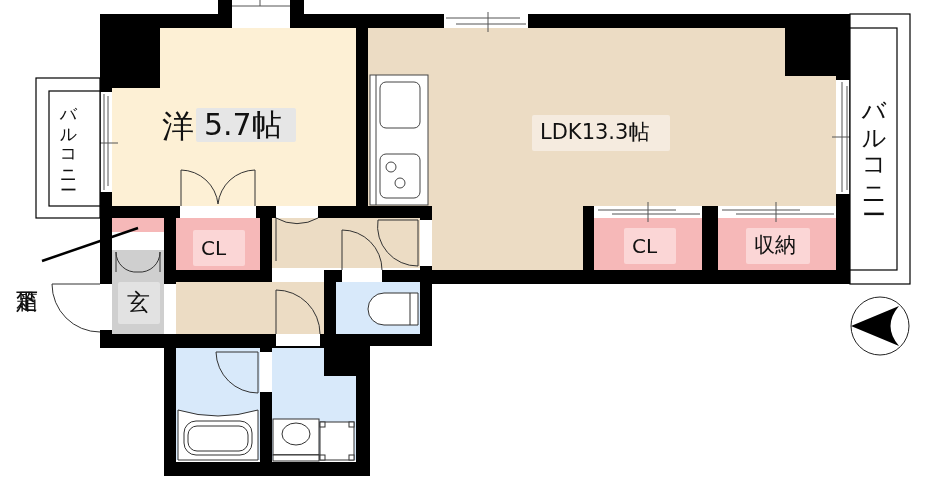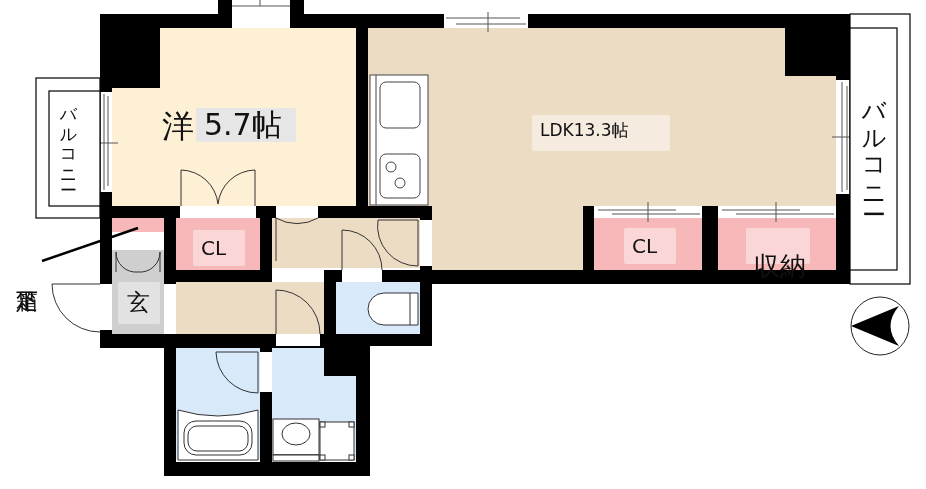--- a/index.html
+++ b/index.html
@@ -177,29 +177,29 @@
     <circle cx="880" cy="326" r="29" fill="#fff" stroke="#222" stroke-width="1"></circle>
     <path d="M851 326 L899 306 Q882 326 899 346 Z" fill="#000"></path>
   </g>
 </svg>
 
 <div class="lbl-bg" style="left:196px;top:108px;width:100px;height:34px;background:#e6e6e6;"></div>
 <div class="lbl" style="left:162px;top:110px;font-size:32px;">洋</div>
 <div class="lbl" style="left:204px;top:110px;font-size:30px;text-align:right;">5.7帖</div>
 
 <div class="lbl-bg" style="left:532px;top:115px;width:138px;height:36px;background:#f5ebdf;"></div>
-<div class="lbl" style="left:540px;top:122px;font-size:17px;">LDK13.3帖</div>
+<div class="lbl" style="left:540px;top:122px;font-size:21px;">LDK13.3帖</div>
 
 <div class="lbl-bg" style="left:193px;top:230px;width:52px;height:36px;background:#fbd6d6;"></div>
 <div class="lbl" style="left:201px;top:238px;font-size:20px;">CL</div>
 
 <div class="lbl-bg" style="left:624px;top:228px;width:52px;height:36px;background:#fbd6d6;"></div>
 <div class="lbl" style="left:632px;top:236px;font-size:20px;">CL</div>
 
 <div class="lbl-bg" style="left:746px;top:228px;width:64px;height:36px;background:#fbd6d6;"></div>
-<div class="lbl" style="left:754px;top:253px;font-size:26px;">収納</div>
+<div class="lbl" style="left:754px;top:235px;font-size:21px;">収納</div>
 
 <div class="lbl-bg" style="left:118px;top:282px;width:42px;height:42px;background:#e2e2e2;"></div>
 <div class="lbl" style="left:127px;top:291px;font-size:23px;">玄</div>
 
 <div class="vtext" style="left:60px;top:95px;font-size:17px;">バルコニー</div>
 <div class="vtext" style="left:862px;top:84px;font-size:24px;">バルコニー</div>
 <div class="vtext" style="left:16px;top:274px;font-size:22px;letter-spacing:0;">下足箱</div>
 
 </body></html>

